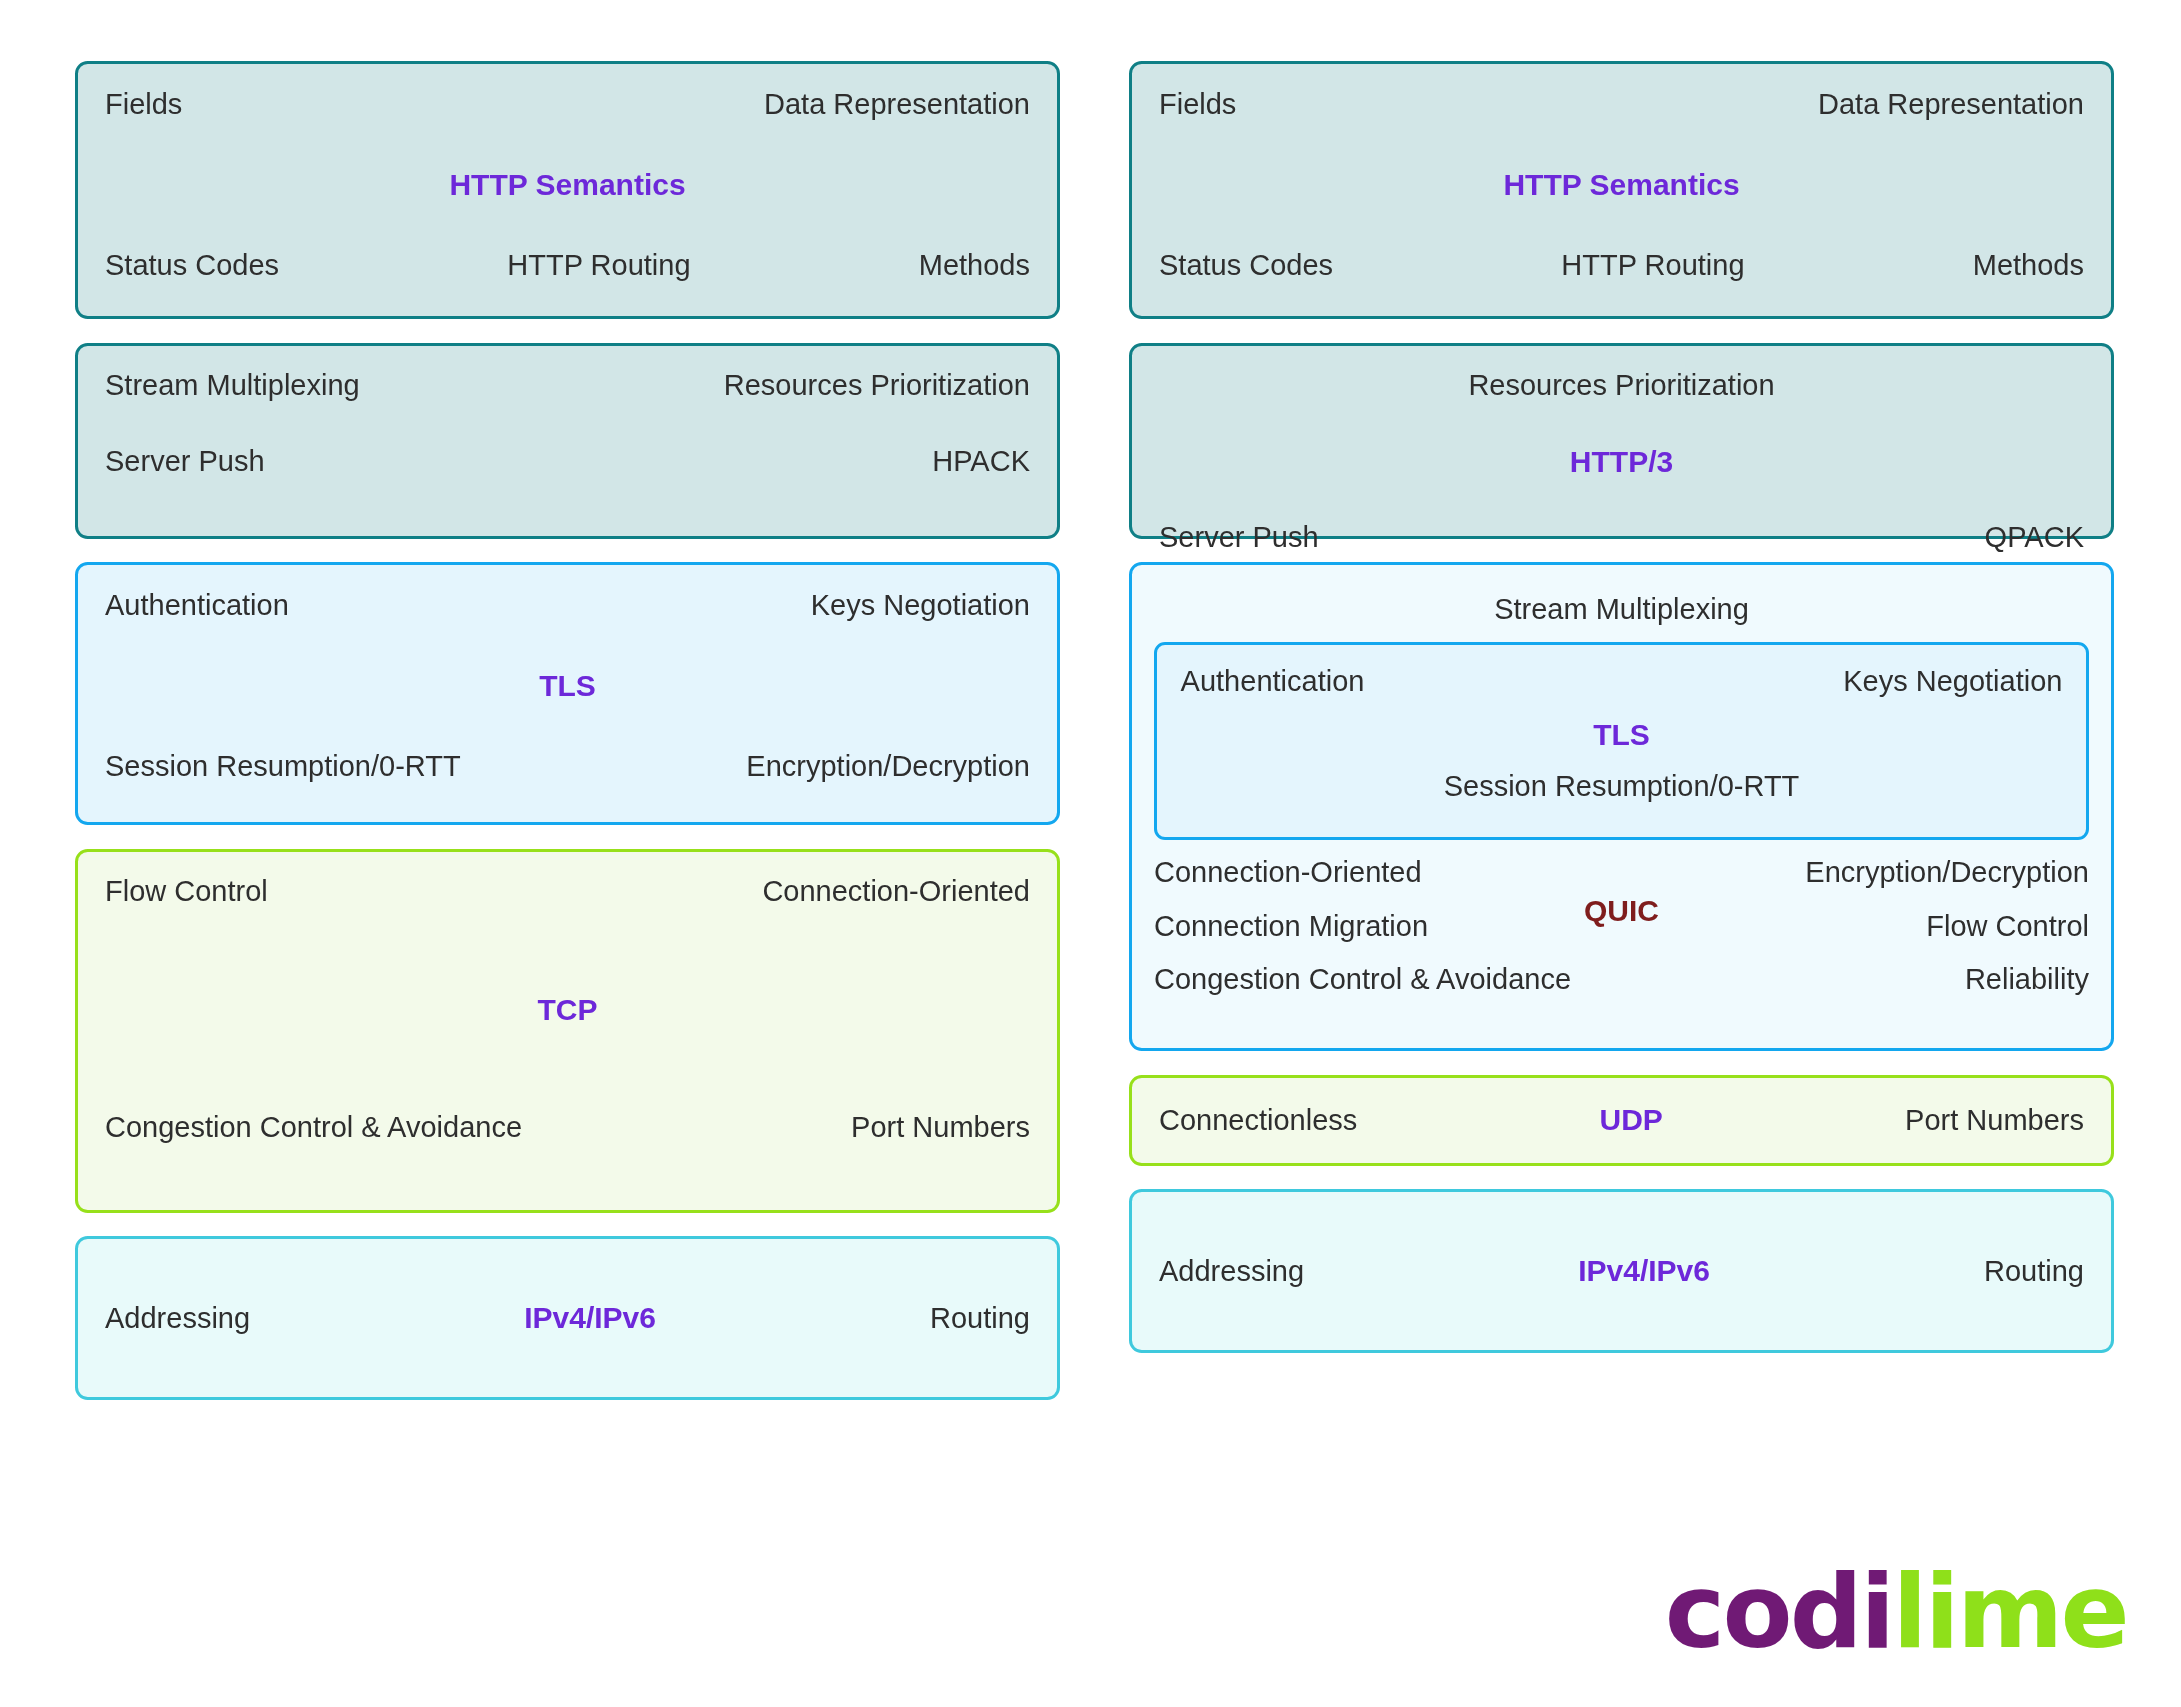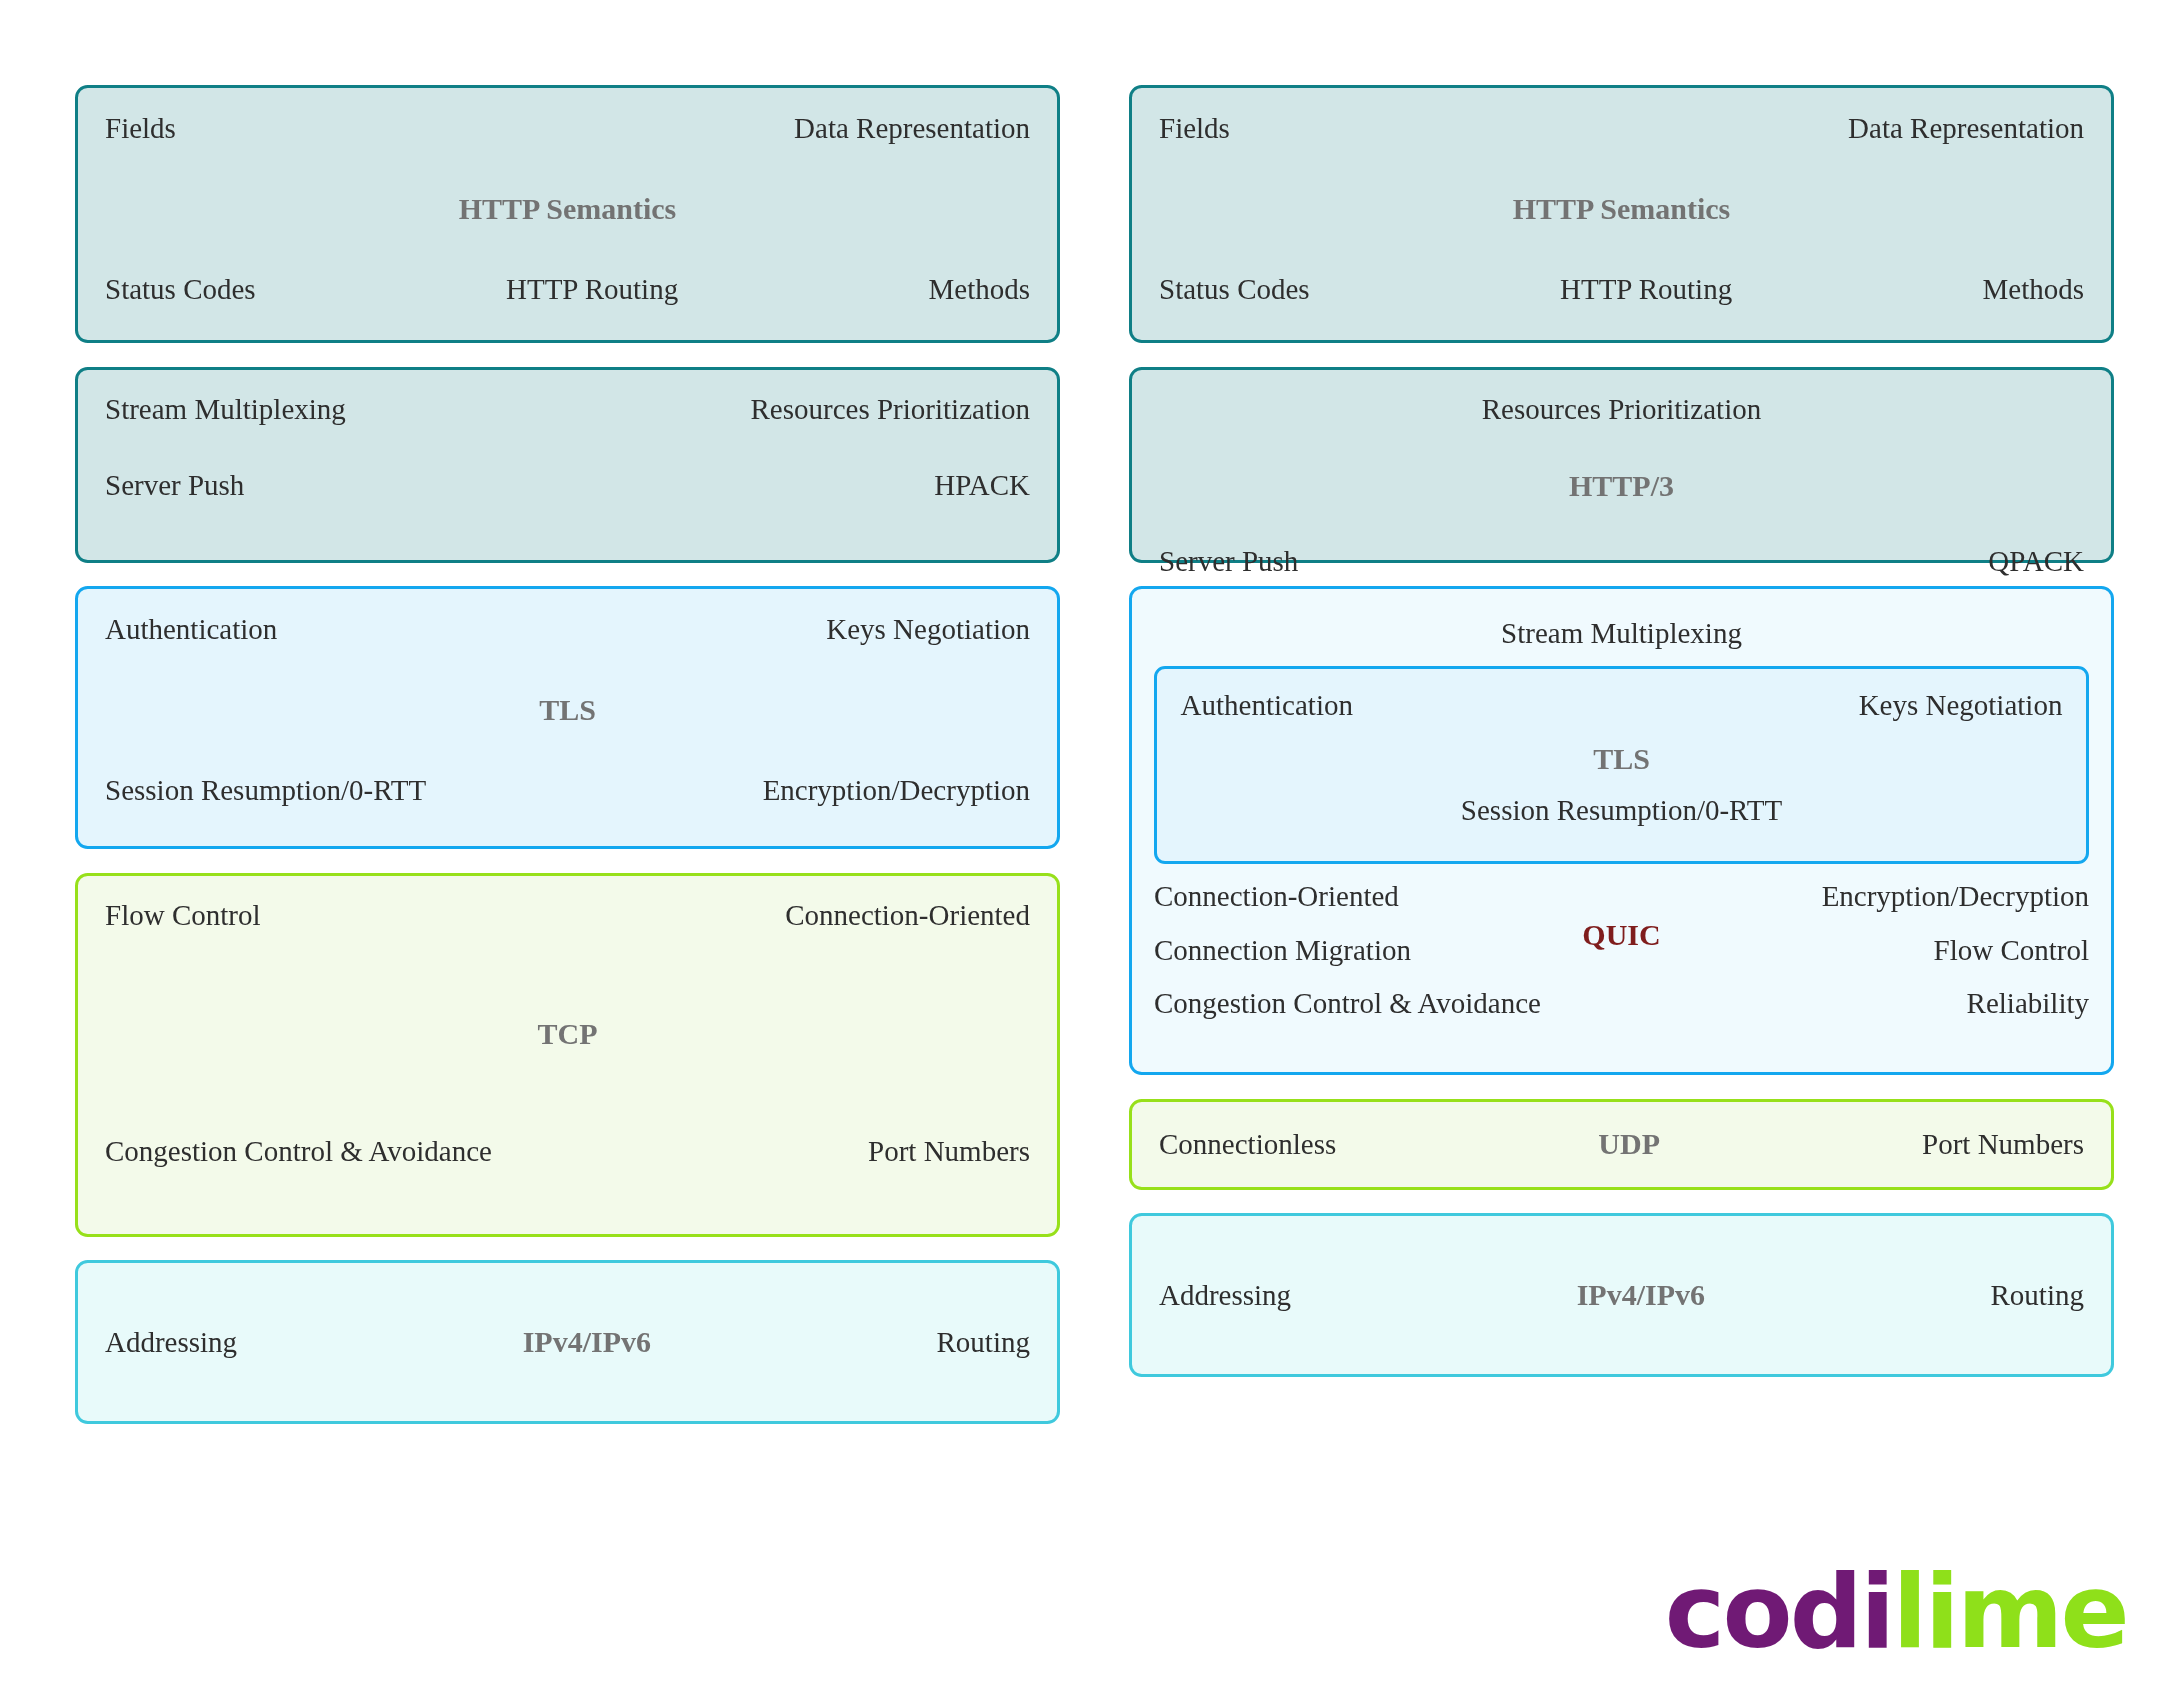--- a/index.html
+++ b/index.html
@@ -15,23 +15,22 @@
 
   #diagram {
     position: relative;
     width: 2182px;
     height: 1707px;
     background: #ffffff;
   }
 
   .column {
     position: absolute;
-    top: 85px;
+    top: 61px;
     width: 985px;
-    font-family: Liberation Serif, serif;
   }
   #col-http2 { left: 75px; }
   #col-http3 { left: 1129px; }
 
   
   .layer {
     position: relative;
     border-radius: 12.7px;
     margin-bottom: 23.6px;
     padding: 23.6px 27px;
@@ -58,21 +57,21 @@
     color: #2e2e2e;
     white-space: nowrap;
   }
   .attr.left   { text-align: left; }
   .attr.right  { text-align: right; }
   .attr.mid    { text-align: center; }
 
   .title {
     font-size: 30px;
     font-weight: bold;
-    color: #737373;
+    color: #6d28d9;
     text-align: center;
     white-space: nowrap;
   }
 
   
   .box-semantics { height: 258px; }
   .box-semantics .row-top    { margin-bottom: 0; }
   .box-semantics .row-title  { margin-top: 47px; }
   .box-semantics .row-bottom { margin-top: 47px; }
 

